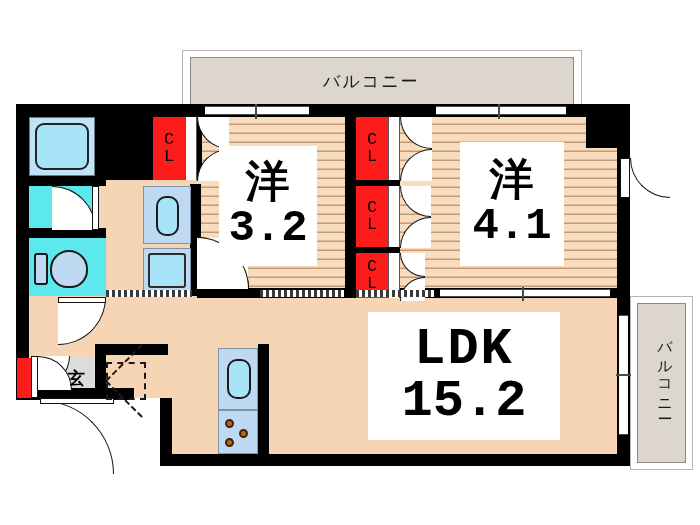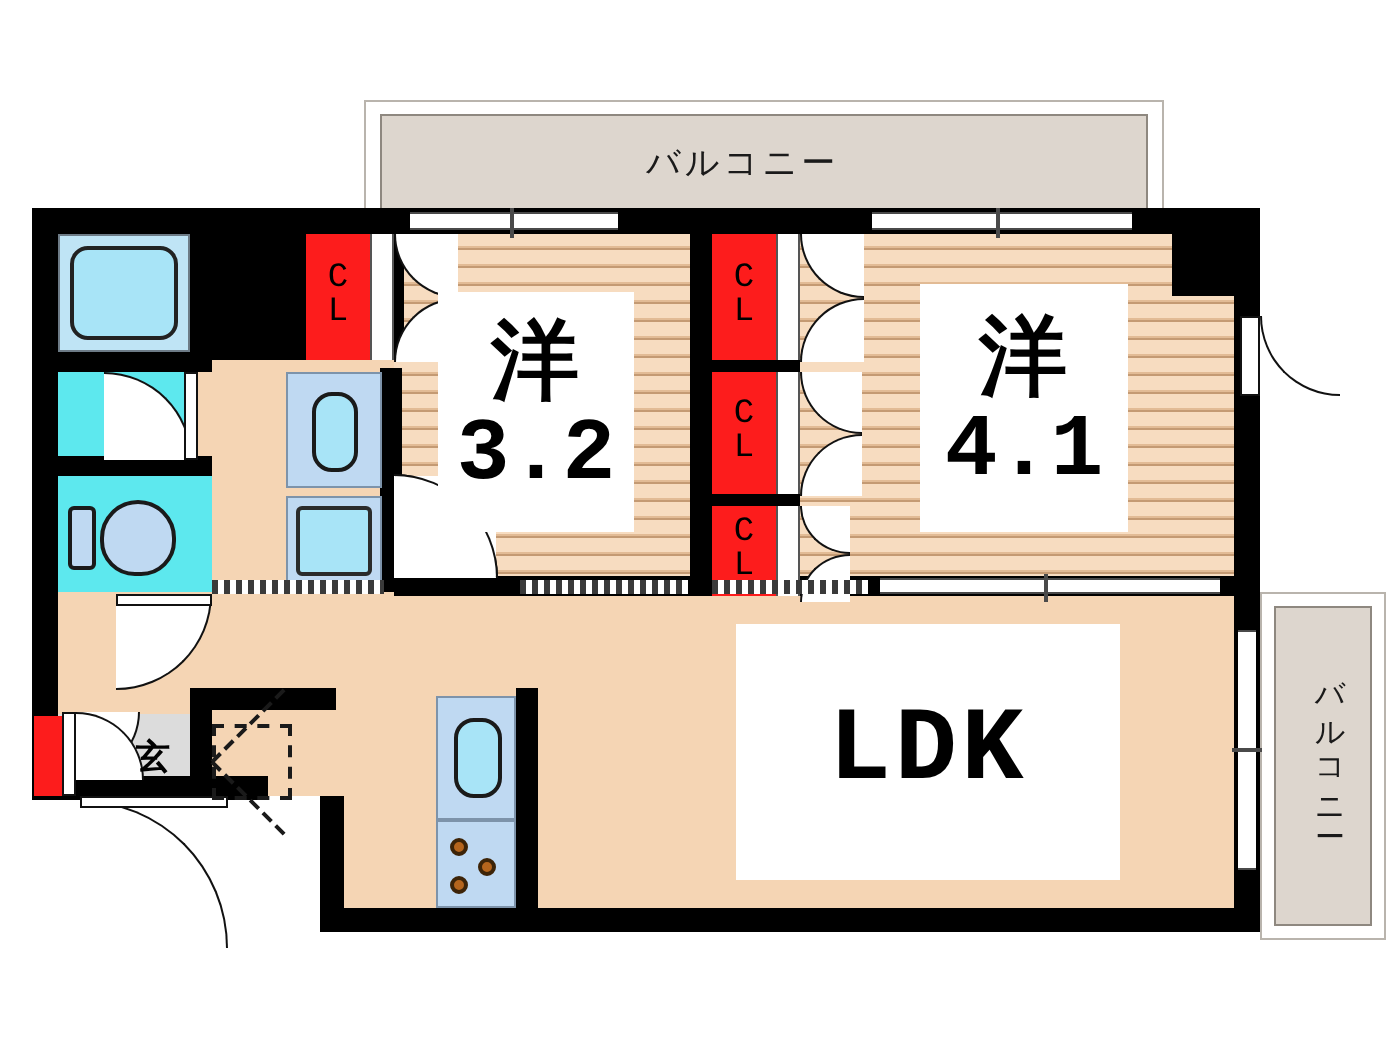--- a/index.html
+++ b/index.html
@@ -381,15 +381,16 @@
     <div class="room-size">3.2</div>
   </div>
 
   <div class="lbl" style="left:460px; top:142px; width:104px; height:124px;">
     <div class="room-name">洋</div>
     <div class="room-size">4.1</div>
   </div>
 
   <div class="lbl lbl-ldk" style="left:368px; top:312px; width:192px; height:128px;text-align:center;">
     <div class="room-name">LDK</div>
+    <div class="room-size">15.2</div>
   </div>
 
 </div>
 
 </body></html>

